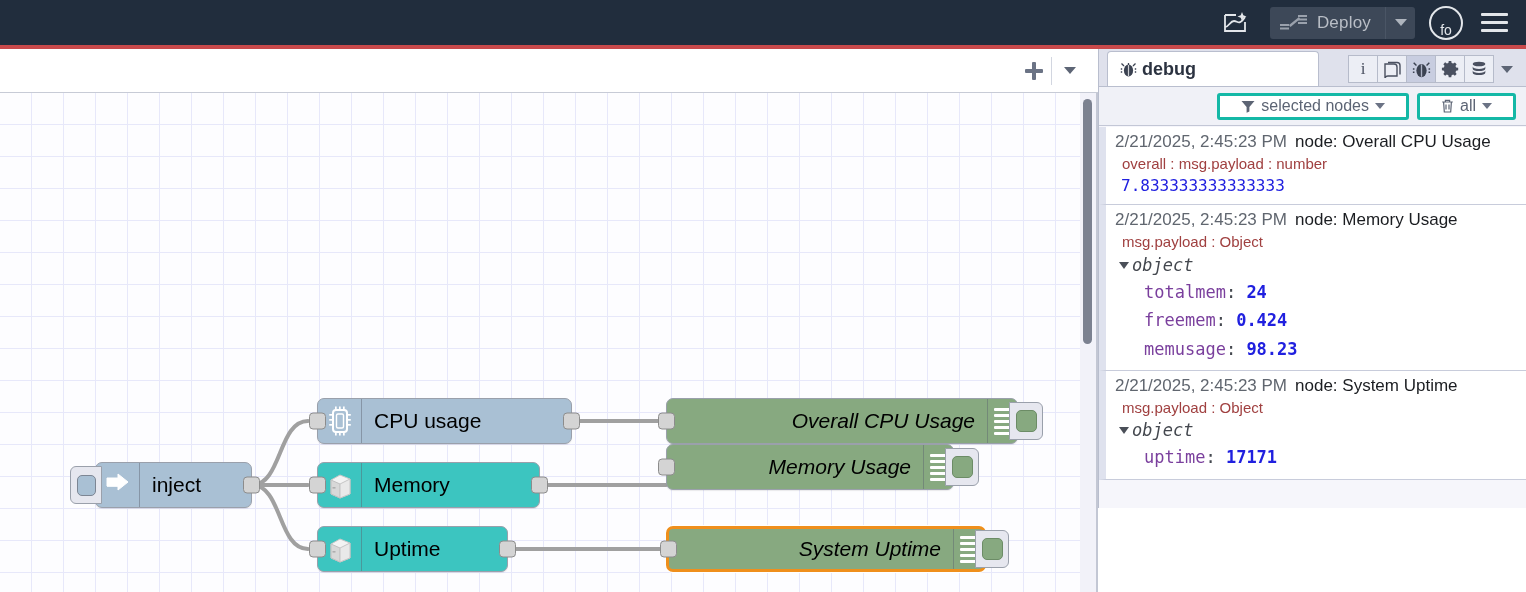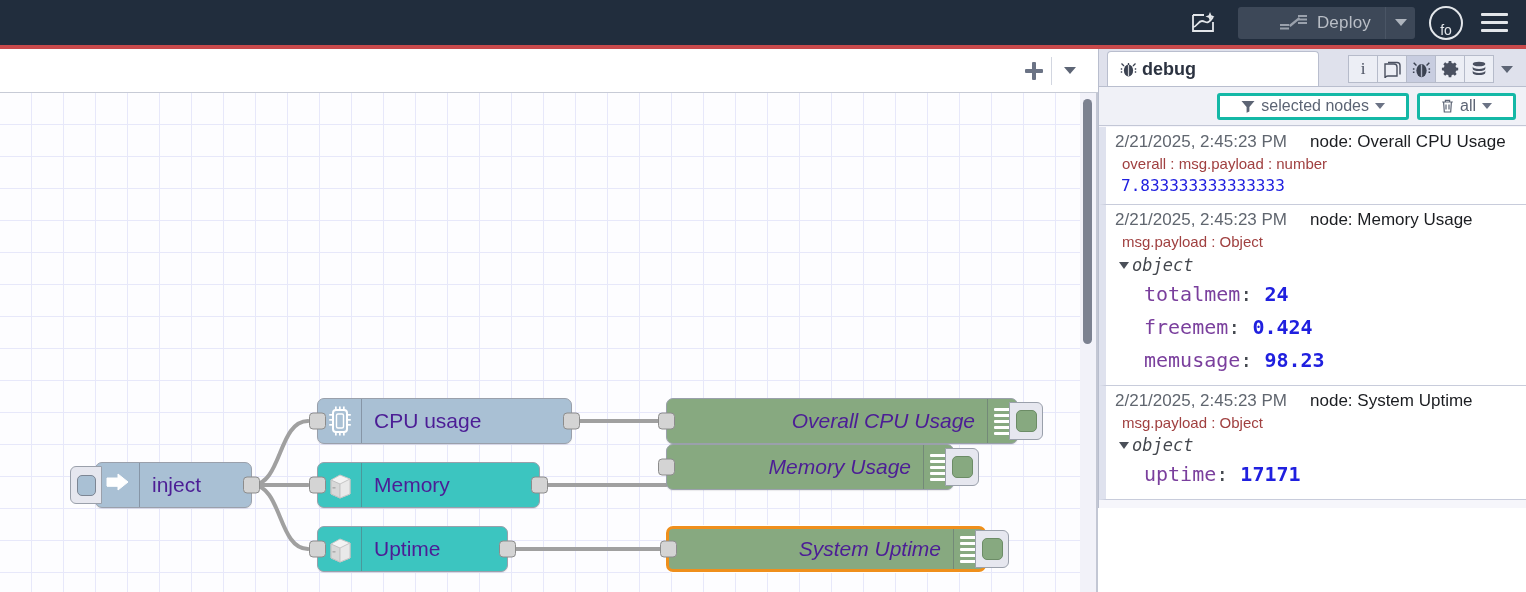--- a/index.html
+++ b/index.html
@@ -20,21 +20,21 @@
     position: absolute; left: 0; top: 45px; width: 1526px; height: 4px;
     background: #c9494b;
   }
   .hdr-icon-btn {
     width: 42px; height: 34px; display: flex; align-items: center;
     justify-content: center; cursor: pointer;
   }
   .deploy-btn {
     display: flex; align-items: center; height: 32px;
     background: #3d4858; border-radius: 3px; margin: 0 14px 0 14px;
-    overflow: hidden; cursor: pointer; padding-left: 32px;
+    overflow: hidden; cursor: pointer;
   }
   .deploy-main {
     display: flex; align-items: center; gap: 9px;
     padding: 0 14px 0 10px; height: 32px;
   }
   .deploy-label {
     color: #b9bec6; font-size: 17px; letter-spacing: .2px;
   }
   .deploy-caret {
     display: flex; align-items: center; justify-content: center;
@@ -111,21 +111,21 @@
     position: absolute; height: 46px; border-radius: 7px;
     border: 1px solid #9aa0ab; display: flex; align-items: center;
     box-shadow: 0 1px 1px rgba(0,0,0,.08);
   }
   .node-icon-cell {
     width: 44px; height: 100%; display: flex; align-items: center;
     justify-content: center; border-right: 1px solid rgba(90,98,110,.45);
     border-radius: 6px 0 0 6px; flex: 0 0 44px;
   }
   .node-label {
-    flex: 1; font-size: 21px; color: #4c1d95; padding: 0 12px;
+    flex: 1; font-size: 21px; color: #000000; padding: 0 12px;
     white-space: nowrap; overflow: hidden;
   }
   .node-label.left { text-align: left; }
   .node-label.right { text-align: right; font-style: italic; }
 
   .node-blue { background: #a9c0d4; }
   .node-teal { background: #3cc5c0; }
   .node-green { background: #87a980; }
   .node-selected { border: 3px solid #ef8f1c; box-shadow: 0 0 0 1px #fff; }
 
@@ -215,35 +215,35 @@
   .sb-list {
     position: absolute; left: 0; top: 78px; right: 0; bottom: 0;
     background: #f6f6fb; overflow: hidden;
   }
   .dbg-msg {
     background: #fff; border-bottom: 1px solid #c8ccdb;
     border-left: 7px solid #dfe2ee; padding: 4px 6px 7px 9px;
   }
   .dbg-head { white-space: nowrap; overflow: hidden; line-height: 1.35; }
   .dbg-time { font-size: 17px; color: #60666f; margin-top: 8px; }
-  .dbg-node { font-size: 17px; color: #1b1d21; margin-left: 23px; }
+  .dbg-node { font-size: 17px; color: #1b1d21; margin-left: 8px; }
   .dbg-topic { font-size: 15px; color: #a04040; line-height: 1.35; margin-left: 7px; }
   .dbg-value {
     font-family: "DejaVu Sans Mono", monospace; font-size: 16px;
     color: #2020df; padding-left: 6px; line-height: 1.45;
   }
   .dbg-obj-toggle {
     font-family: "DejaVu Sans Mono", monospace; font-size: 17px;
     color: #44484f; font-style: italic; padding-left: 4px; line-height: 1.5;
     display: flex; align-items: center; gap: 3px; cursor: pointer;
   }
   .tri { width: 0; height: 0; border-left: 5px solid transparent;
     border-right: 5px solid transparent; border-top: 7px solid #4a4f58; }
   .dbg-prop {
-    font-family: "DejaVu Sans Mono", monospace; font-size: 20px;
+    font-family: "DejaVu Sans Mono", monospace; font-size: 17px;
     padding-left: 29px; line-height: 1.66; white-space: nowrap;
   }
   .pk { color: #7a3f9d; }
   .pv { color: #2020df; font-weight: bold; }
   .pc { color: #44484f; }
 </style>
 </head>
 <body>
 
 <div id="app">

